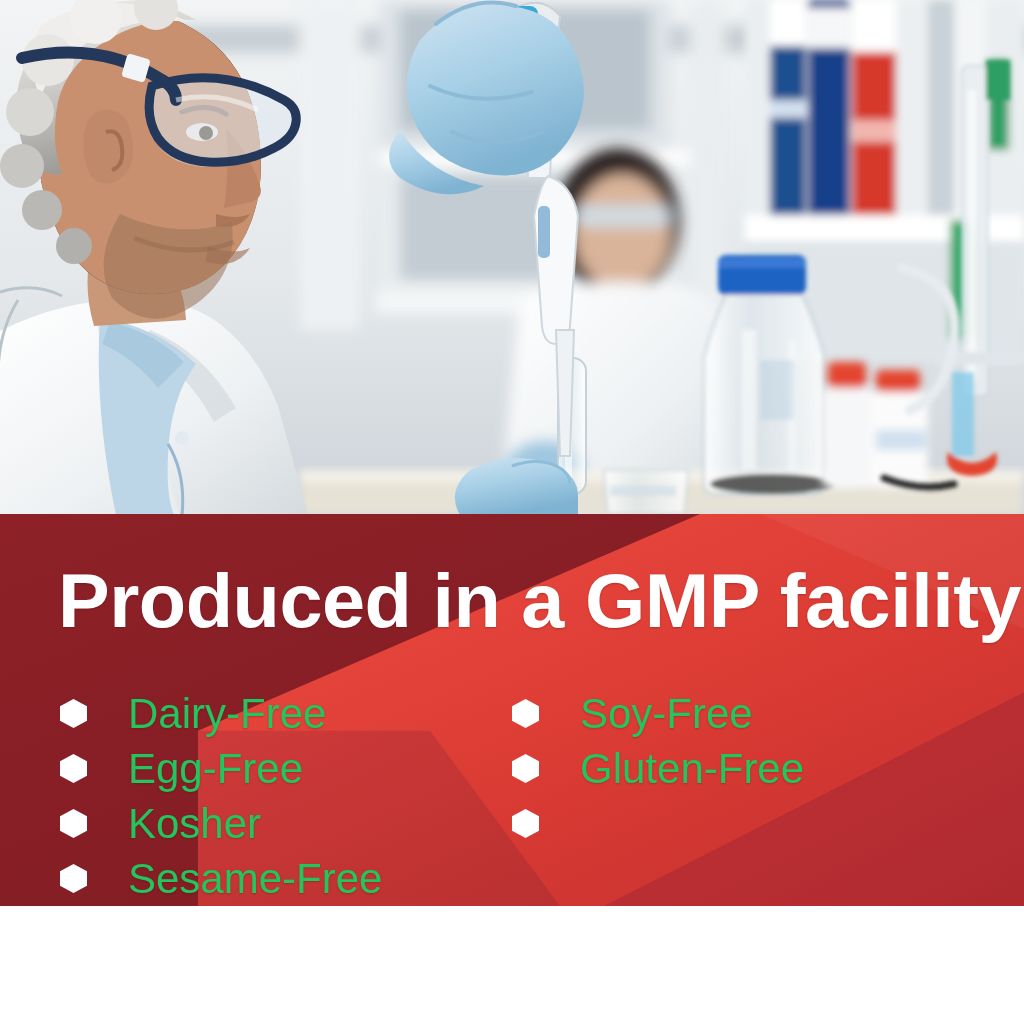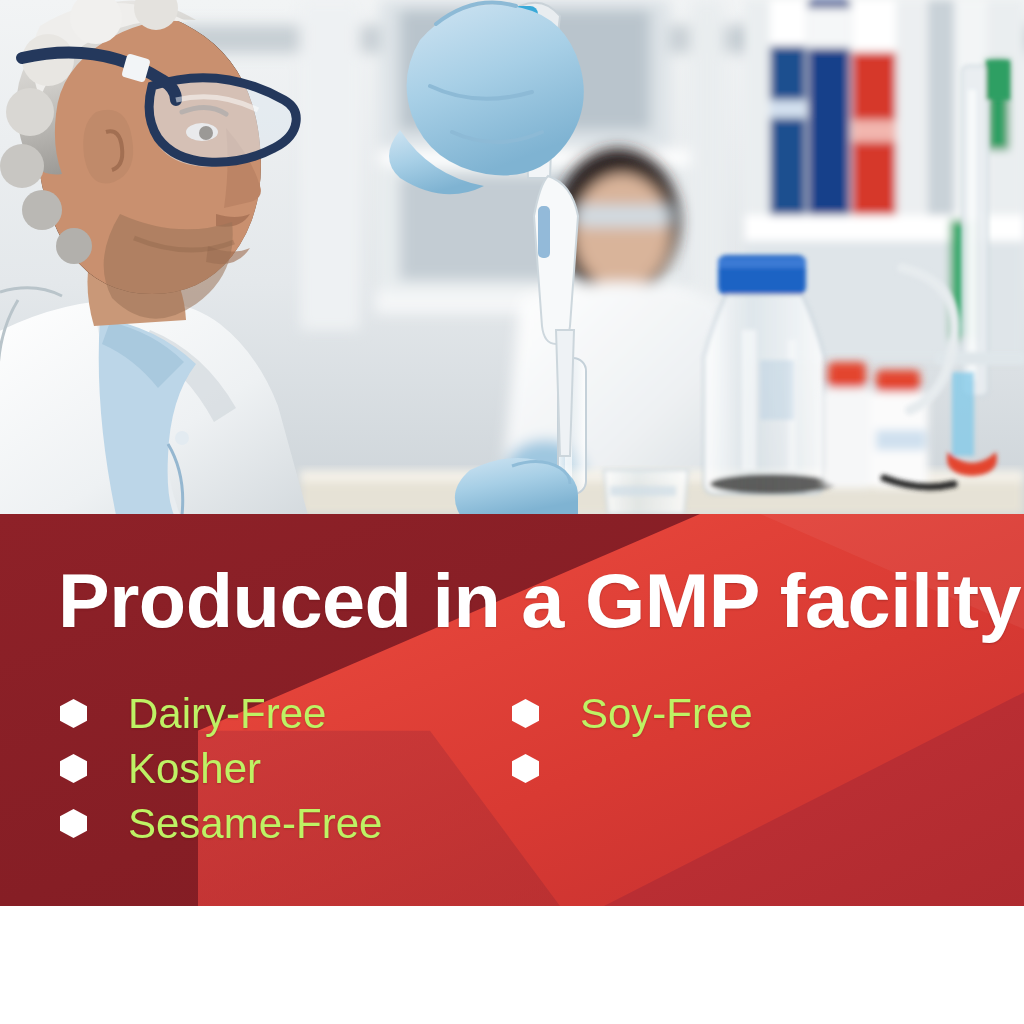--- a/index.html
+++ b/index.html
@@ -55,21 +55,21 @@
     align-items:center;
   }
   .hex{
     flex:0 0 auto;
     width:27px; height:29px;
     background:#ffffff;
     clip-path:polygon(50% 0%, 100% 25%, 100% 75%, 50% 100%, 0% 75%, 0% 25%);
     margin-right:41px;
   }
   .bullet-label{
-    color:#bef264;
+    color:#22c55e;
     font-size:42px;
     line-height:44px;
     font-weight:400;
     white-space:nowrap;
     text-shadow:0 1px 2px rgba(70,8,12,.25);
   }
 </style>
 </head>
 <body>
 
@@ -322,32 +322,40 @@
 
       <div class="columns">
 
         <div class="col col-left">
           <div class="bullet-row">
             <span class="hex"></span>
             <span class="bullet-label">Dairy-Free</span>
           </div>
           <div class="bullet-row">
             <span class="hex"></span>
+            <span class="bullet-label">Egg-Free</span>
+          </div>
+          <div class="bullet-row">
+            <span class="hex"></span>
             <span class="bullet-label">Kosher</span>
           </div>
           <div class="bullet-row">
             <span class="hex"></span>
             <span class="bullet-label">Sesame-Free</span>
           </div>
         </div>
 
         <div class="col col-right">
           <div class="bullet-row">
             <span class="hex"></span>
             <span class="bullet-label">Soy-Free</span>
+          </div>
+          <div class="bullet-row">
+            <span class="hex"></span>
+            <span class="bullet-label">Gluten-Free</span>
           </div>
           <div class="bullet-row">
             <span class="hex"></span>
           </div>
         </div>
 
       </div>
     </div>
   </div>
 </div>

